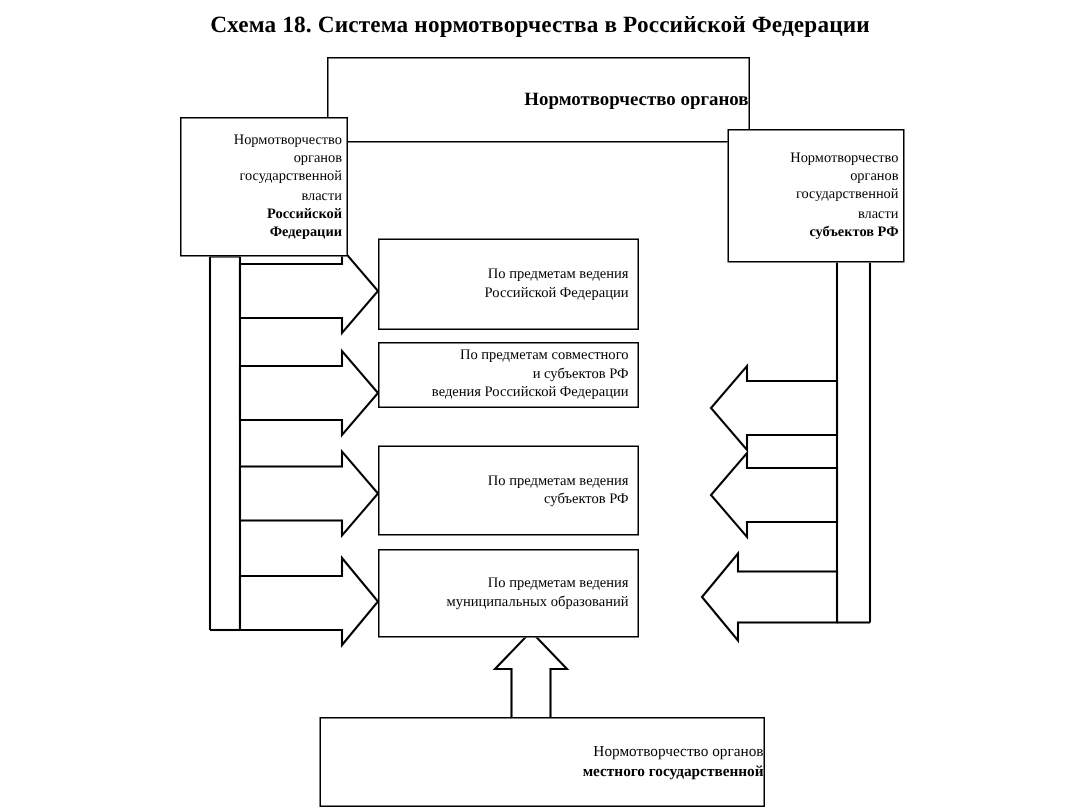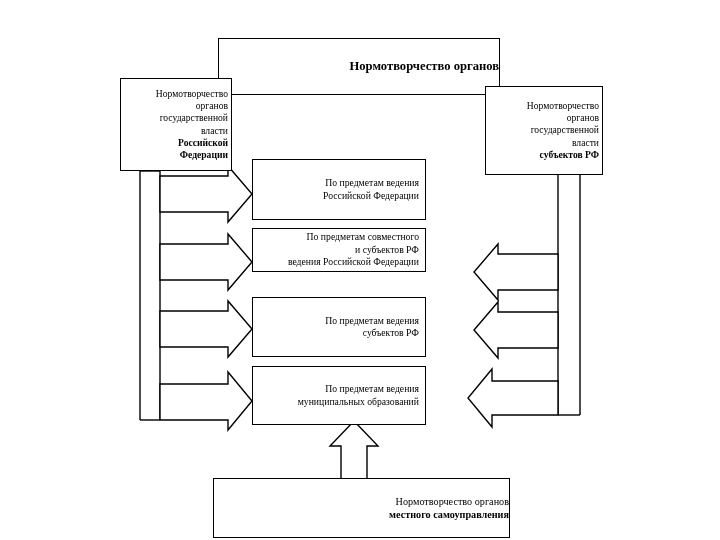--- a/index.html
+++ b/index.html
@@ -112,20 +112,21 @@
     width: 297px;
     height: 60px;
     font-size: 10.2px;
   }
 </style>
 </head>
 <body>
 
 <div id="diagram-root">
 
+  <div id="page-title">Схема 18. Система нормотворчества в Российской Федерации</div>
 
   <svg class="svg-layer" viewBox="0 0 720 540" width="720" height="540">
 
     <line x1="219" y1="95" x2="219" y2="124" stroke="#000" stroke-width="1.4"></line>
     <line x1="219" y1="124" x2="232" y2="124" stroke="#000" stroke-width="1.4"></line>
 
     <line x1="499" y1="95" x2="499" y2="86" stroke="#000" stroke-width="1.4"></line>
     <line x1="486" y1="86" x2="499" y2="86" stroke="#000" stroke-width="1.4"></line>
 
     <line x1="140" y1="171" x2="140" y2="420" stroke="#000" stroke-width="1.4"></line>
@@ -187,16 +188,16 @@
     <span class="ln">субъектов РФ</span>
   </div>
 
   <div class="node node-mid" id="node-mid-4">
     <span class="ln">По предметам ведения</span>
     <span class="ln">муниципальных образований</span>
   </div>
 
   <div class="node" id="node-bottom">
     <span class="ln">Нормотворчество органов</span>
-    <span class="ln b">местного самоуправления</span>
+    <span class="ln b">местного государственной</span>
   </div>
 
 </div>
 
 </body></html>

